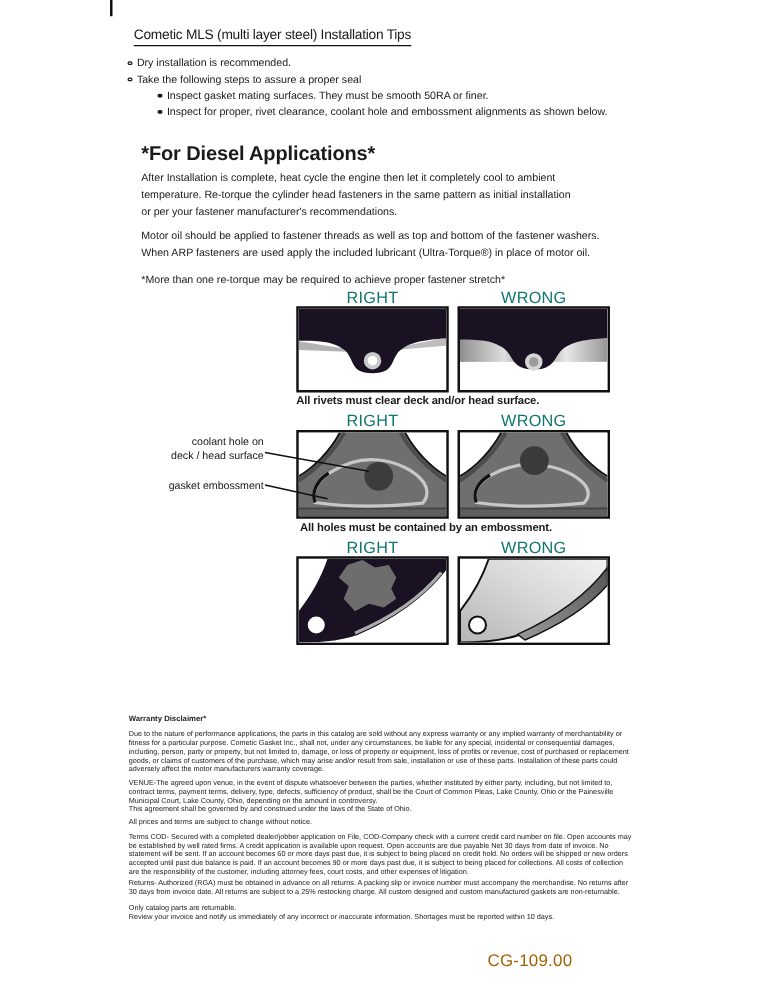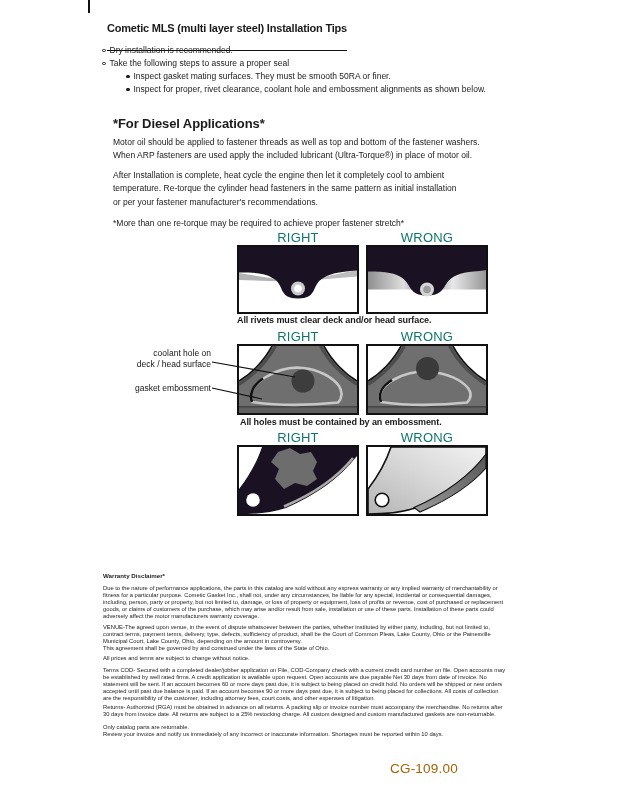--- a/index.html
+++ b/index.html
@@ -7,33 +7,33 @@
   .page {
     position:relative; width:618px; height:800px; background:#ffffff;
     font-family:"Liberation Sans", sans-serif; color:#1a1a1a; overflow:hidden;
   }
   .abs { position:absolute; }
   .pre { white-space:pre-line; }
 
   .crop-mark { left:88px; top:0; width:2px; height:13px; background:#111; }
 
   .doc-title {
-    left:107px; top:22px; font-size:11px; font-weight:bold; letter-spacing:-0.2px;
-    border-bottom:1.5px solid #111; padding-bottom:16px;
+    left:107px; top:22px; font-size:11px; font-weight:normal; letter-spacing:-0.2px;
+    border-bottom:1.5px solid #111; padding-bottom:2px;
   }
 
   .bullets { left:102px; top:44px; font-size:8.5px; line-height:13px; }
   .b-row { display:flex; align-items:baseline; }
   .b-row .marker { flex:0 0 auto; margin-right:4px; position:relative; top:-1px; }
   .m-open { display:inline-block; width:3.5px; height:3.5px; border:1px solid #1a1a1a; border-radius:50%; }
   .m-fill { display:inline-block; width:3.5px; height:3.5px; background:#1a1a1a; border-radius:50%; }
   .b-sub { margin-left:24px; }
 
   .diesel { left:113px; top:117px; width:420px; font-size:8.5px; line-height:13.5px; }
-  .diesel h2 { font-size:13px; font-weight:bold; margin-bottom:5px; letter-spacing:-0.1px; }
+  .diesel h2 { font-size:16px; font-weight:bold; margin-bottom:5px; letter-spacing:-0.1px; }
   .diesel p { margin-bottom:6px; }
   .diesel .note { margin-top:8px; }
 
   .rw-label { font-size:13px; letter-spacing:0.2px; width:122px; text-align:center; color:#0f766e; }
   .panel { width:122px; border:2px solid #111; background:#fff; }
   .panel svg { display:block; }
   .caption { font-size:9px; font-weight:bold; letter-spacing:-0.1px; line-height:12px; }
 
   .row2-labels { left:110px; width:101px; text-align:right; font-size:8.5px; line-height:11px; color:#161616; }
   .leader-overlay { pointer-events:none; z-index:5; }
@@ -67,25 +67,25 @@
       <span>Inspect gasket mating surfaces.  They must be smooth 50RA or finer.</span>
     </div>
     <div class="b-row b-sub">
       <span class="marker"><span class="m-fill"></span></span>
       <span>Inspect for proper, rivet clearance, coolant hole and embossment alignments as shown below.</span>
     </div>
   </div>
 
   <div class="abs diesel">
     <h2>*For Diesel Applications*</h2>
-    <p class="pre">Motor oil should be applied to fastener threads as well as top and bottom of the fastener washers.
-When ARP fasteners are used apply the included lubricant (Ultra-Torque®) in place of motor oil.</p>
     <p class="pre">After Installation is complete, heat cycle the engine then let it completely cool to ambient
 temperature. Re-torque the cylinder head fasteners in the same pattern as initial installation
 or per your fastener manufacturer's recommendations.</p>
+    <p class="pre">Motor oil should be applied to fastener threads as well as top and bottom of the fastener washers.
+When ARP fasteners are used apply the included lubricant (Ultra-Torque®) in place of motor oil.</p>
     <p class="pre note">*More than one re-torque may be required to achieve proper fastener stretch*</p>
   </div>
 
   <div class="abs rw-label" style="left:237px; top:230px;">RIGHT</div>
   <div class="abs rw-label" style="left:366px; top:230px;">WRONG</div>
 
   <div class="abs panel" style="left:237px; top:245px;">
     <svg width="118" height="65" viewBox="0 0 118 65">
       <rect x="0" y="0" width="118" height="65" fill="#ffffff"></rect>
       <path d="M0,26 L56,35 L0,33 Z" fill="#b3b3b3"></path>

